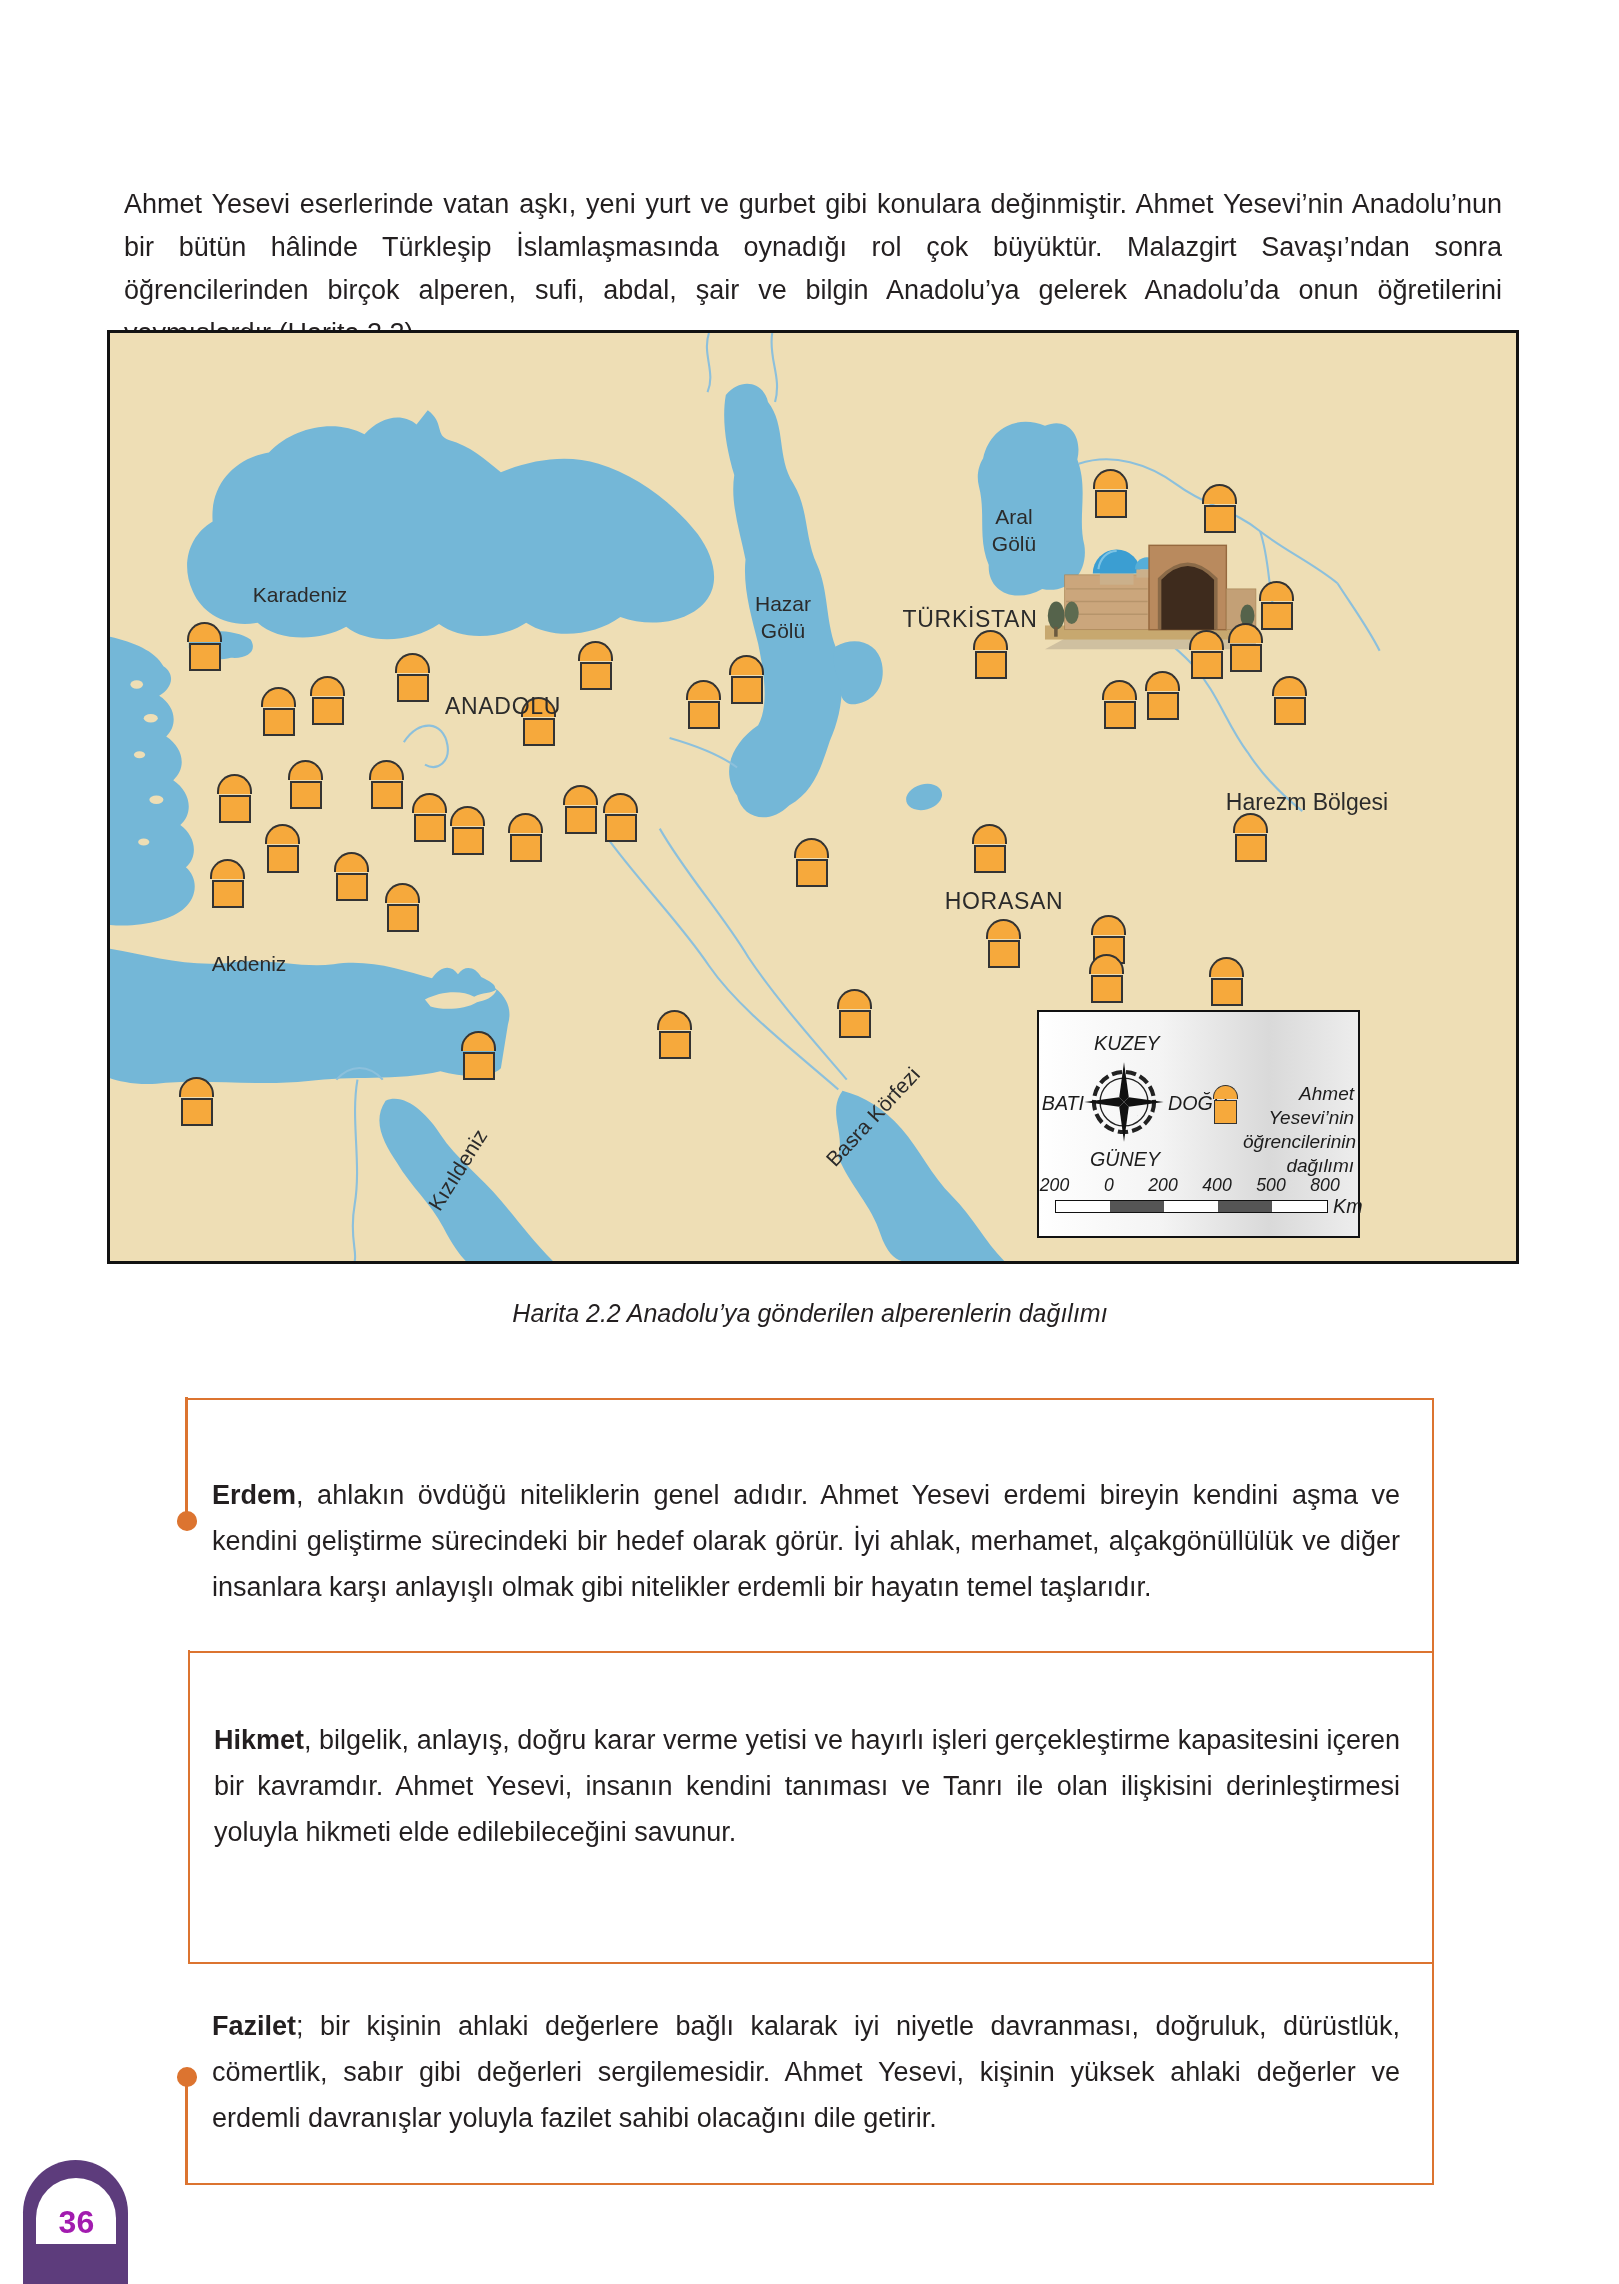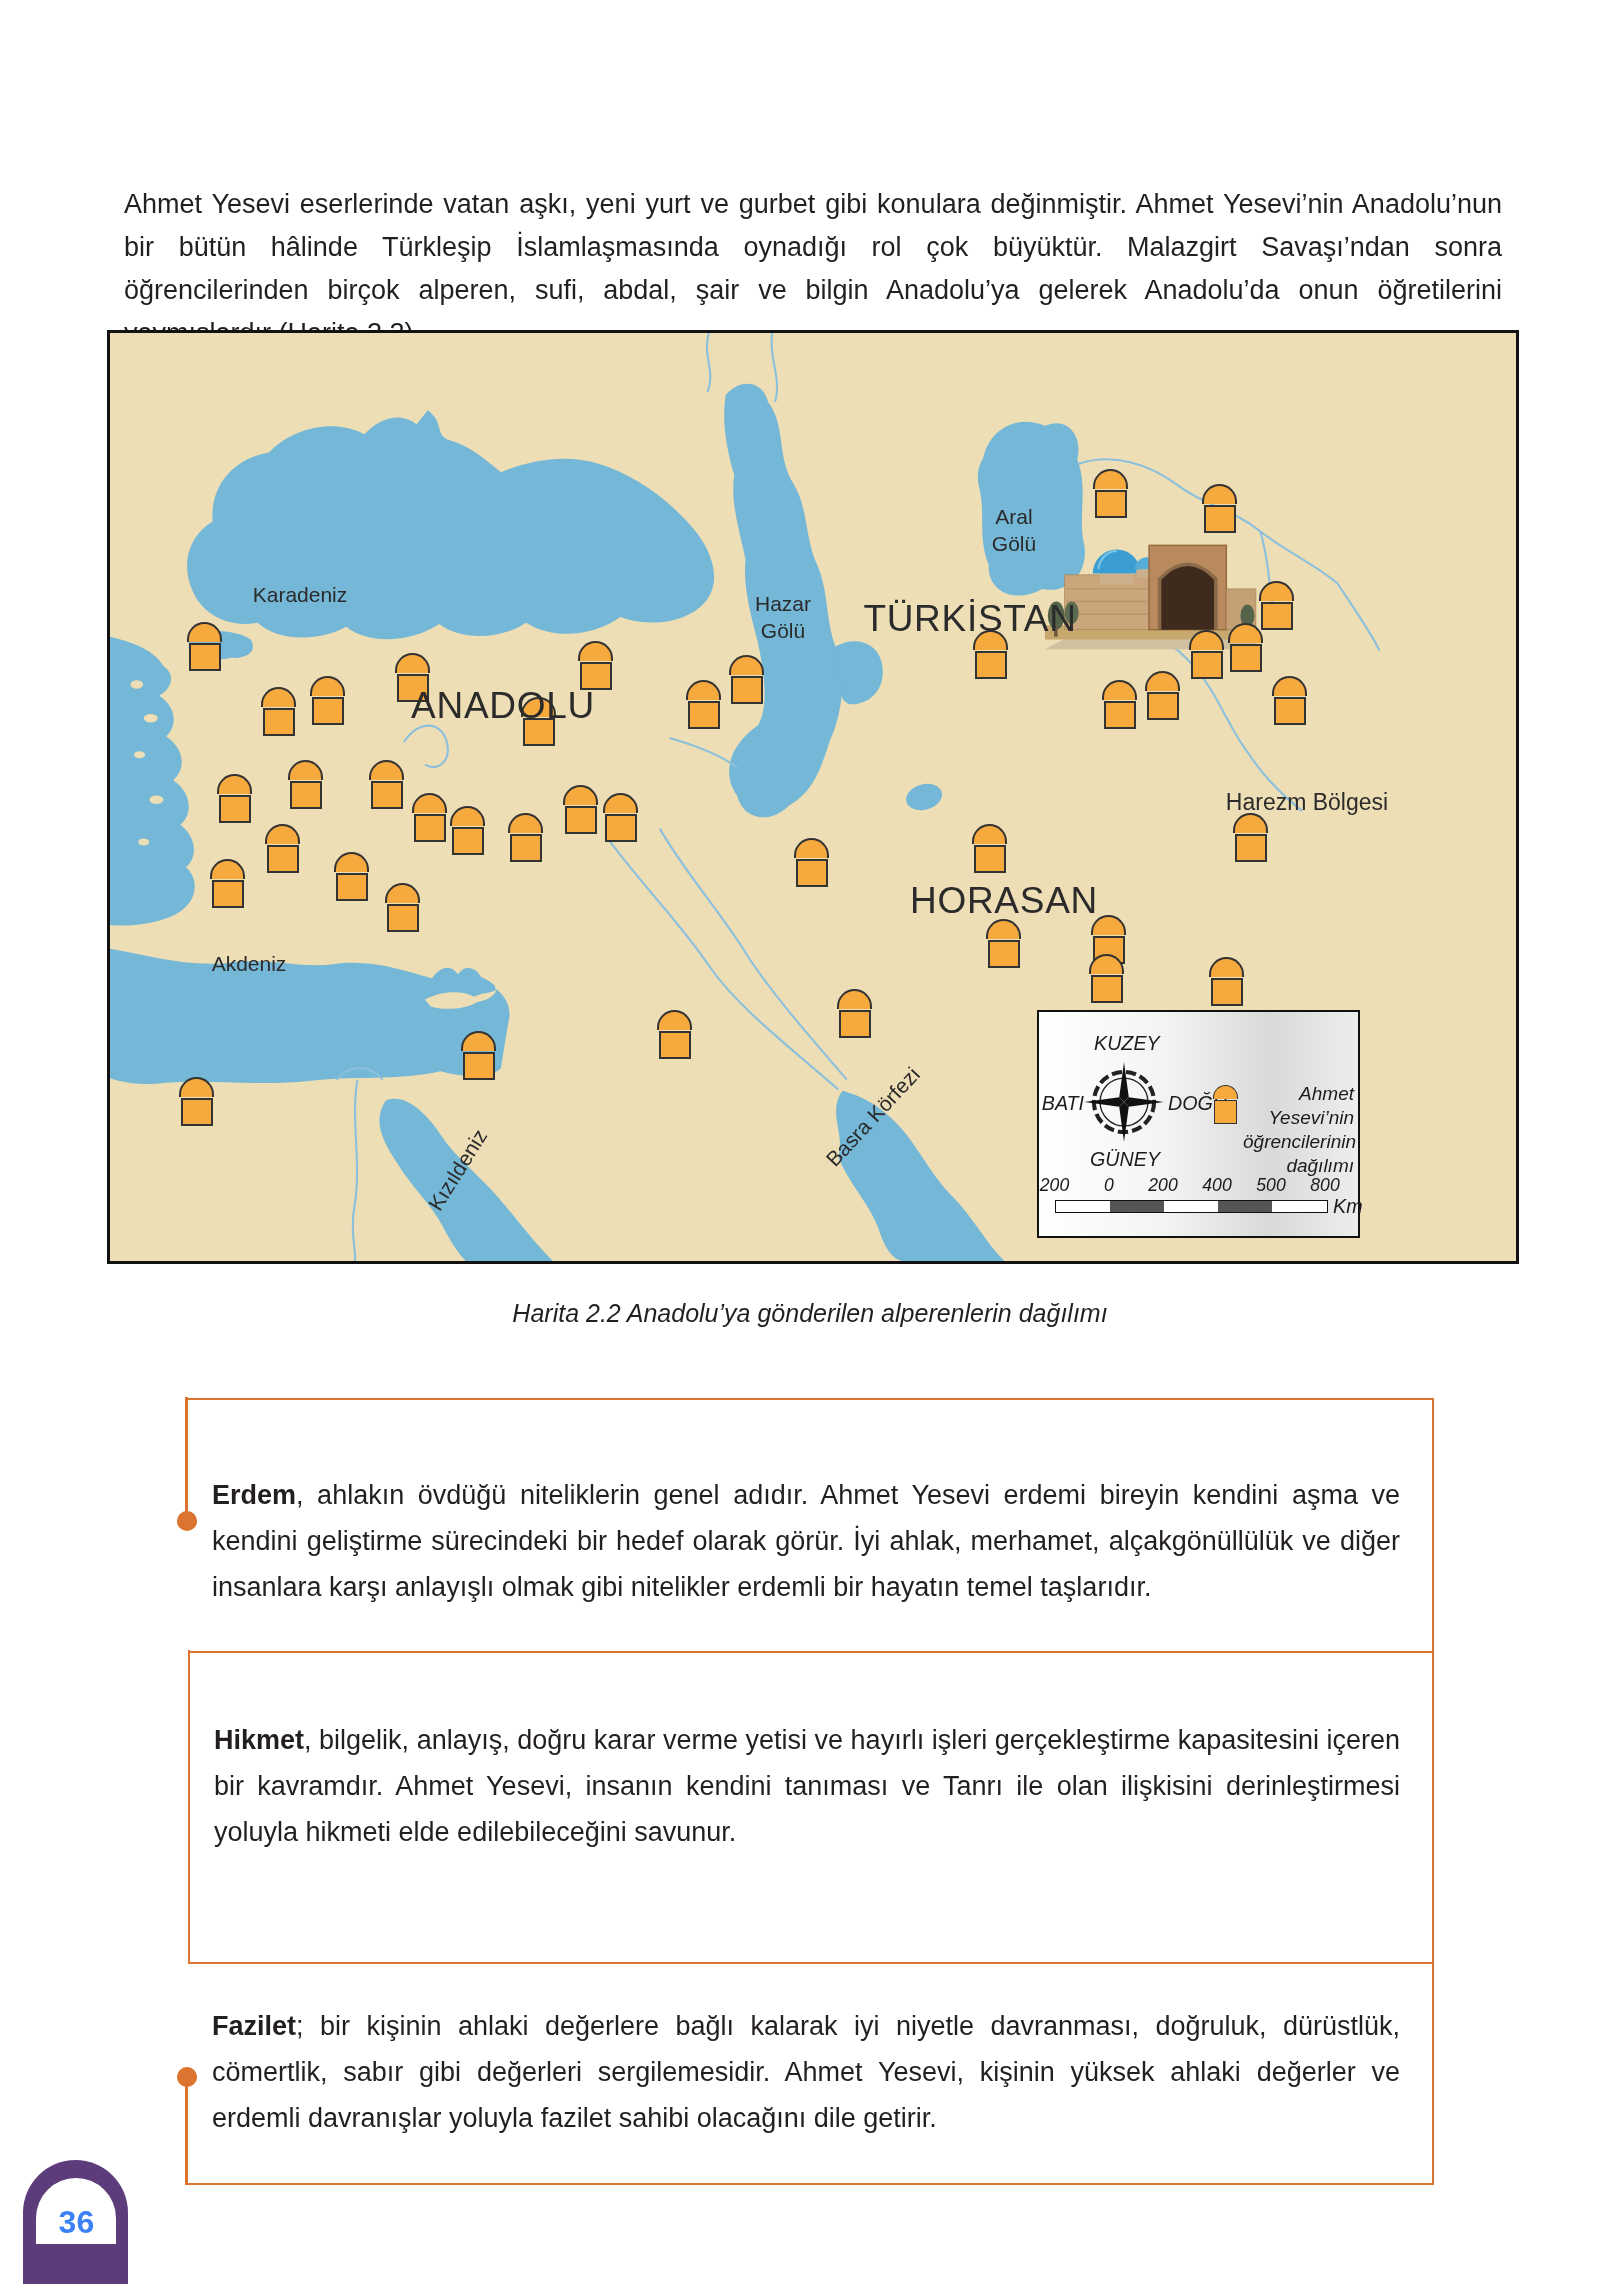--- a/index.html
+++ b/index.html
@@ -7,21 +7,21 @@
         font-family:"Liberation Sans", sans-serif;color:#231f20;}
   
   .intro{position:absolute;left:124px;top:156px;width:1378px;font-size:27px;line-height:43px;
          text-align:justify;color:#231f20;}
   
   .map{position:absolute;left:107px;top:330px;width:1406px;height:928px;background:#eedeb5;
        border:3.5px solid #121212;box-sizing:content-box;}
   .map svg.geo{position:absolute;left:0;top:0;width:1406px;height:928px;}
   .map-label{position:absolute;transform:translate(-50%,-50%);white-space:nowrap;color:#2b2b2b;}
   .lab-sea{font-size:21px;}
-  .lab-region{font-size:37px;letter-spacing:0.7px;}
+  .lab-region{font-size:23px;letter-spacing:0.7px;}
   .lab-harezm{font-size:23px;}
   .lab-rot58{transform:translate(-50%,-50%) rotate(-58deg);}
   .lab-rot47{transform:translate(-50%,-50%) rotate(-47deg);}
   .two-line{text-align:center;line-height:27px;}
   
   .marker{position:absolute;width:39px;height:52px;}
   .marker .dome{width:35px;height:19.7px;margin:0 auto;background:#f6a93c;border:2.1px solid #333;
                 border-bottom:none;border-radius:19.7px 19.7px 0 0;box-sizing:border-box;}
   .marker .mbody{width:32px;height:28px;margin:1.4px auto 0;background:#f6a93c;border:2.1px solid #333;
                  box-sizing:border-box;}
@@ -56,21 +56,21 @@
   #box1 .dot{position:absolute;left:-11.2px;top:111px;width:19.7px;height:19.7px;border-radius:50%;background:#dc7430;}
   #box2{top:1650px;height:314px;border-top:none;padding:67px 32px 0 24px;}
   #box3{top:1961px;height:224px;border-left:none;border-top:none;padding:42px 32px 0 24px;}
   #box3 .partial-left{position:absolute;left:-2.8px;top:116px;width:2.8px;height:108px;background:#dc7430;}
   #box3 .dot{position:absolute;left:-11.2px;top:106px;width:19.7px;height:19.7px;border-radius:50%;background:#dc7430;}
   
   .badge{position:absolute;left:23px;top:2160px;width:105px;height:124px;background:#5d3c7c;
          border-radius:53px 53px 0 0;}
   .badge .inner{position:absolute;left:13.4px;top:17.6px;width:80px;height:66px;background:#ffffff;
                 border-radius:40px 40px 0 0;display:flex;align-items:flex-end;justify-content:center;}
-  .badge .num{font-size:32px;font-weight:bold;color:#3b82f6;padding-bottom:2.8px;}
+  .badge .num{font-size:32px;font-weight:bold;color:#a21caf;padding-bottom:2.8px;}
 </style>
 </head>
 <body>
 
 <div class="page">
 
   <p class="intro">Ahmet Yesevi eserlerinde vatan aşkı, yeni yurt ve gurbet gibi konulara değinmiştir. Ahmet Yesevi’nin Anadolu’nun bir bütün hâlinde Türkleşip İslamlaşmasında oynadığı rol çok büyüktür. Malazgirt Savaşı’ndan sonra öğrencilerinden birçok alperen, sufi, abdal, şair ve bilgin Anadolu’ya gelerek Anadolu’da onun öğretilerini yaymışlardır (Harita 2.2).</p>
 
   <div class="map">
     <svg class="geo" viewBox="0 0 2000 1320">

